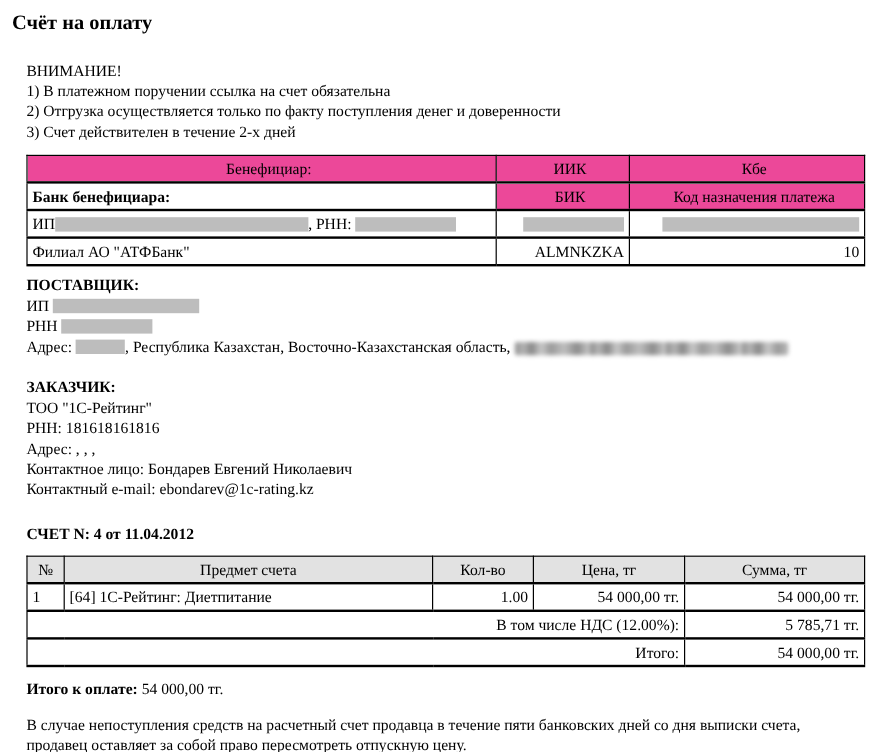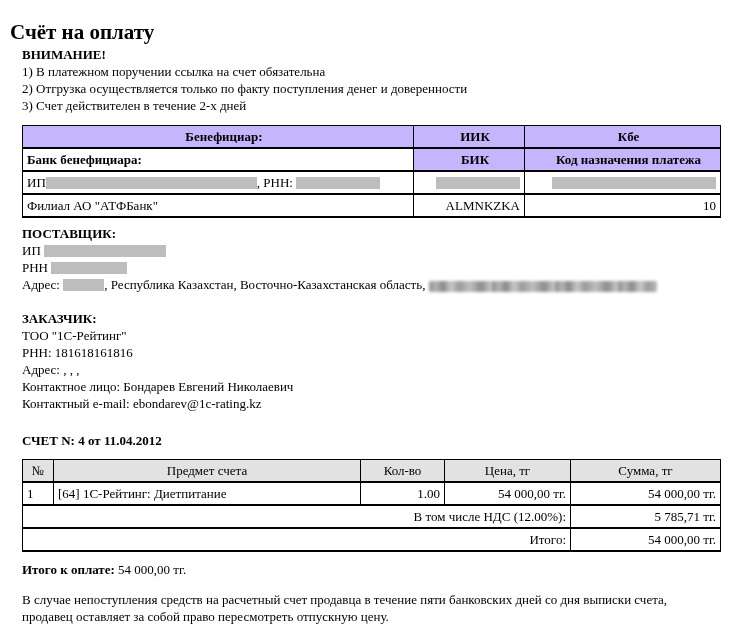--- a/index.html
+++ b/index.html
@@ -16,31 +16,31 @@
   }
   .page {
     width: 740px;
     height: 627px;
     overflow: hidden;
     box-sizing: border-box;
     padding: 6px 10px 0 10px;
     background: #ffffff;
   }
   .doc-title {
-    font-size: 21px;
+    font-size: 17px;
     font-weight: bold;
-    margin: 18px 0 0 0;
+    margin: 4px 0 0 0;
   }
   .content {
     margin-left: 12px;
     width: 698px;
   }
   .notice-heading {
-    font-weight: bold;
-    margin-top: 5px;
+    font-weight: normal;
+    margin-top: 23px;
   }
   .notice-line { }
   .bold { font-weight: bold; }
 
   table.grid {
     border-collapse: collapse;
     table-layout: fixed;
     width: 698px;
   }
   table.grid td, table.grid th {
@@ -50,21 +50,21 @@
     border-bottom: 2px solid #000;
     padding: 2px 4px;
     height: 17px;
     vertical-align: middle;
     font-size: 13px;
     font-weight: normal;
     overflow: hidden;
     white-space: nowrap;
   }
   .bank-table { margin-top: 11px; }
-  .bank-table .hdr { background: #c4b5fd; font-weight: bold; text-align: center; padding-left: 16px; }
+  .bank-table .hdr { background: #ec4899; font-weight: normal; text-align: center; padding-left: 16px; }
   .bank-table .hdr-left { background: #ffffff; font-weight: bold; text-align: left; }
   .bank-table .c { text-align: right; }
 
   .redact {
     display: inline-block;
     background: #bdbdbd;
     height: 12px;
     vertical-align: text-bottom;
     margin-bottom: 1px;
   }

